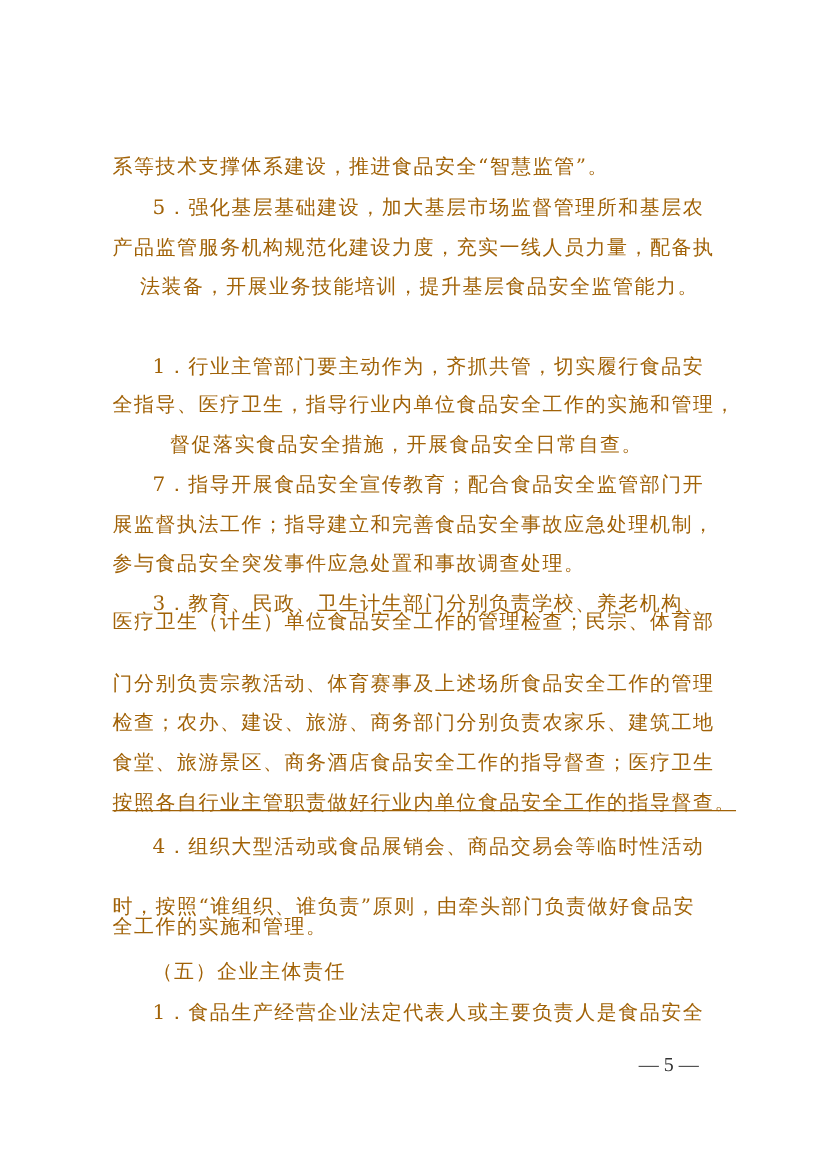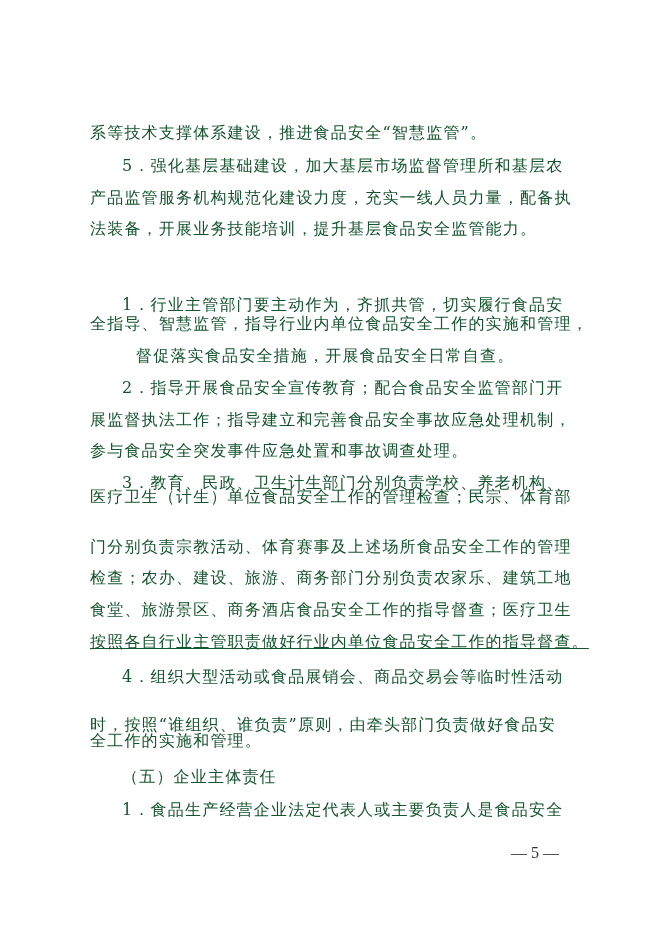--- a/index.html
+++ b/index.html
@@ -5,21 +5,21 @@
   html, body { margin: 0; padding: 0; background: #ffffff; }
   body { width: 662px; height: 936px; position: relative; overflow: hidden; }
   .page { position: absolute; left: 0; top: 0; width: 662px; height: 936px; background: #ffffff; }
   .line {
     position: absolute;
     left: 90px;
     height: 24px;
     line-height: 24px;
     font-family: "DejaVu Serif", "Liberation Serif", serif;
     font-size: 16px;
-    color: #14532d;
+    color: #a16207;
     white-space: nowrap;
     letter-spacing: 1.2px;
   }
   .indent { left: 122px; }
   .page-number {
     position: absolute;
     left: 500px;
     top: 844px;
     width: 70px;
     text-align: center;
@@ -30,28 +30,28 @@
 </style>
 </head>
 <body>
 
 <div class="page">
 
   <div class="line" style="top:121px;">系等技术支撑体系建设，推进食品安全“智慧监管”。</div>
 
   <div class="line indent" style="top:154px;">5．强化基层基础建设，加大基层市场监督管理所和基层农</div>
   <div class="line" style="top:186px;">产品监管服务机构规范化建设力度，充实一线人员力量，配备执</div>
-  <div class="line" style="top:217px;">法装备，开展业务技能培训，提升基层食品安全监管能力。</div>
+  <div class="line" style="top:217px;margin-left:22px;">法装备，开展业务技能培训，提升基层食品安全监管能力。</div>
 
 
-  <div class="line indent" style="top:281px;margin-top:12px;">1．行业主管部门要主动作为，齐抓共管，切实履行食品安</div>
-  <div class="line" style="top:312px;">全指导、智慧监管，指导行业内单位食品安全工作的实施和管理，</div>
+  <div class="line indent" style="top:281px;">1．行业主管部门要主动作为，齐抓共管，切实履行食品安</div>
+  <div class="line" style="top:312px;">全指导、医疗卫生，指导行业内单位食品安全工作的实施和管理，</div>
   <div class="line" style="top:344px;margin-left:46px;">督促落实食品安全措施，开展食品安全日常自查。</div>
 
-  <div class="line indent" style="top:376px;">2．指导开展食品安全宣传教育；配合食品安全监管部门开</div>
+  <div class="line indent" style="top:376px;">7．指导开展食品安全宣传教育；配合食品安全监管部门开</div>
   <div class="line" style="top:408px;text-align:right;">展监督执法工作；指导建立和完善食品安全事故应急处理机制，</div>
   <div class="line" style="top:439px;">参与食品安全突发事件应急处置和事故调查处理。</div>
 
   <div class="line indent" style="top:471px;text-align:right;">3．教育、民政、卫生计生部门分别负责学校、养老机构、</div>
   <div class="line" style="top:485px;">医疗卫生（计生）单位食品安全工作的管理检查；民宗、体育部</div>
   <div class="line" style="top:535px;">门分别负责宗教活动、体育赛事及上述场所食品安全工作的管理</div>
   <div class="line" style="top:566px;">检查；农办、建设、旅游、商务部门分别负责农家乐、建筑工地</div>
   <div class="line" style="top:598px;">食堂、旅游景区、商务酒店食品安全工作的指导督查；医疗卫生</div>
   <div class="line" style="top:630px;text-decoration:underline;">按照各自行业主管职责做好行业内单位食品安全工作的指导督查。</div>
 

